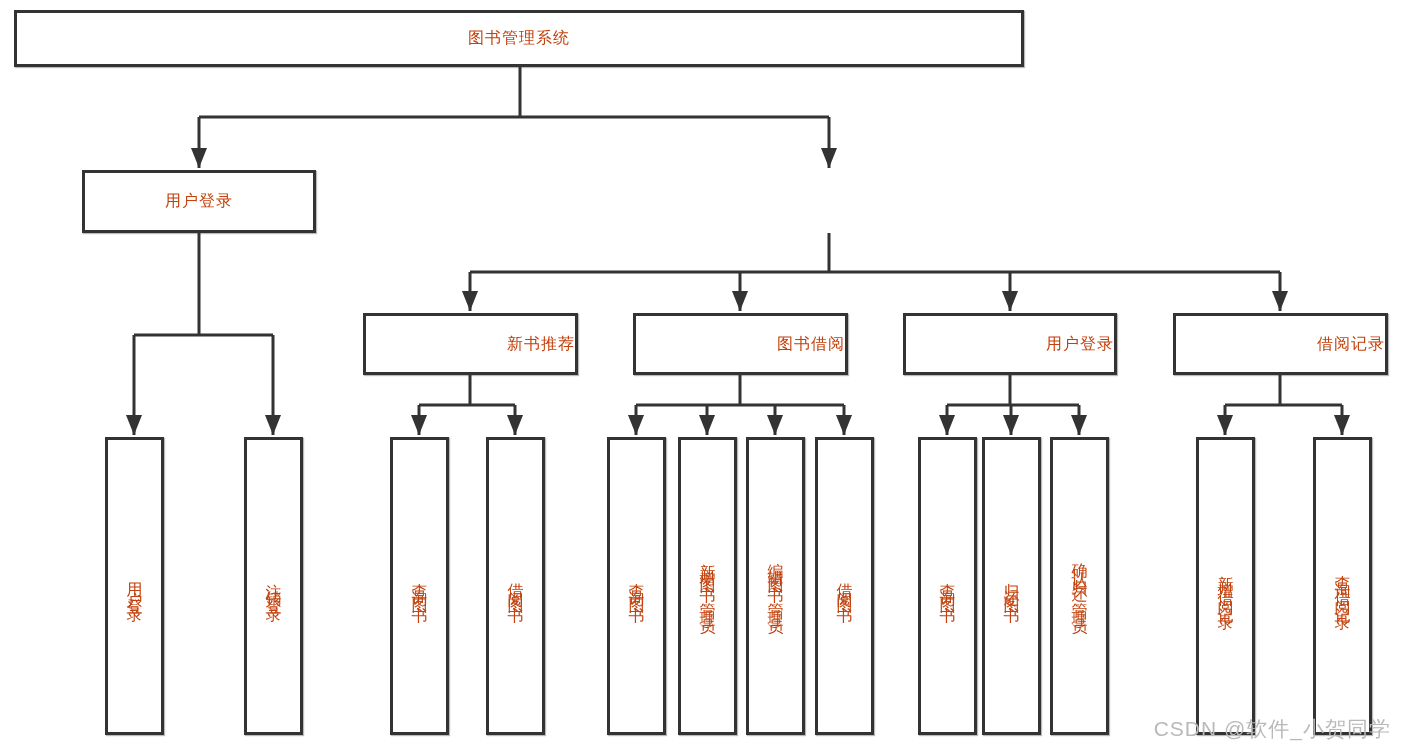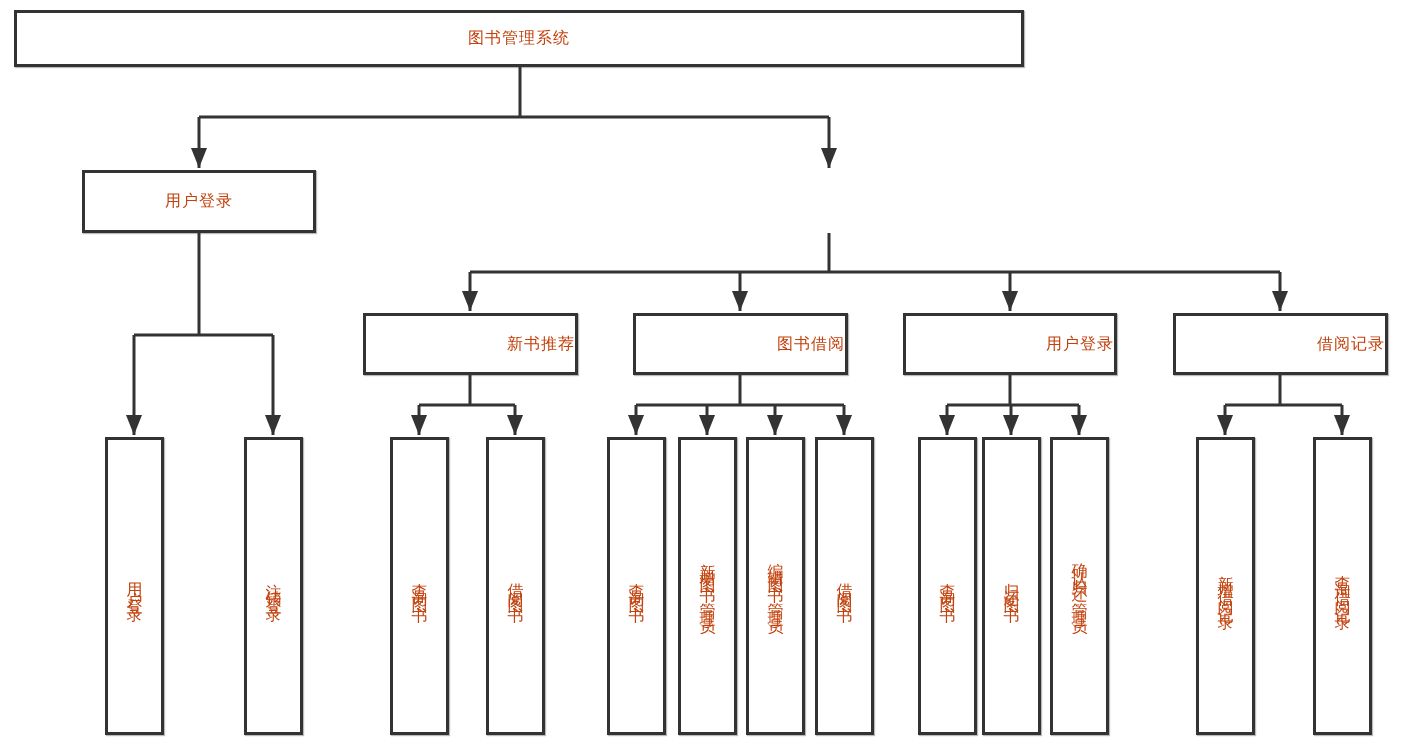--- a/index.html
+++ b/index.html
@@ -185,14 +185,15 @@
     <span class="lbl">确认归还（管理员）</span>
   </div>
 
   <div class="node leaf leaf-e0">
     <span class="lbl">新增借阅记录</span>
   </div>
   <div class="node leaf leaf-e1">
     <span class="lbl">查询借阅记录</span>
   </div>
 
+  <div class="watermark">CSDN @软件_小贺同学</div>
 
 </div>
 
 </body></html>

